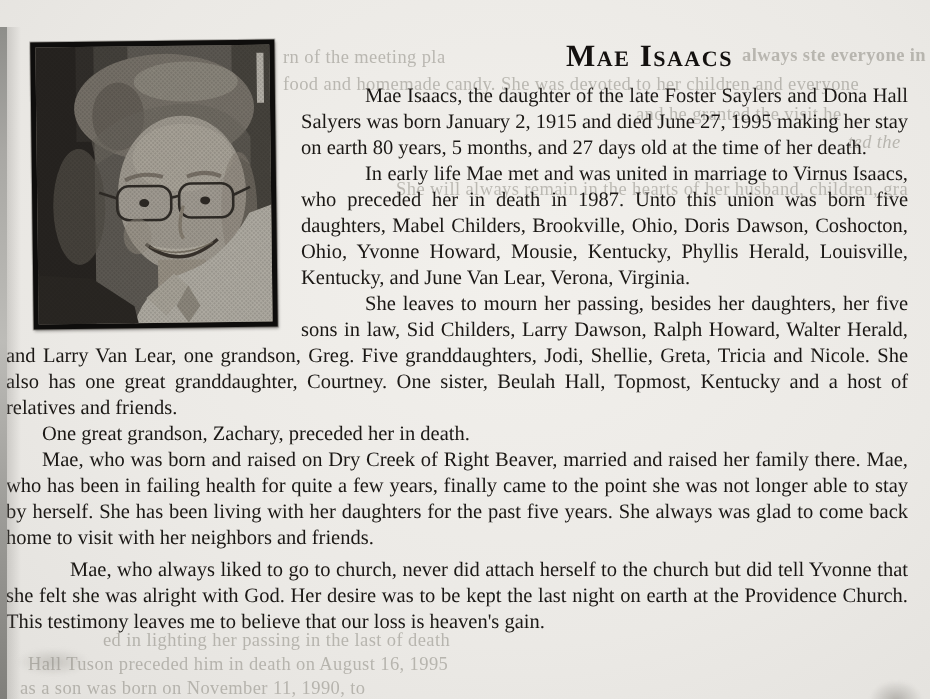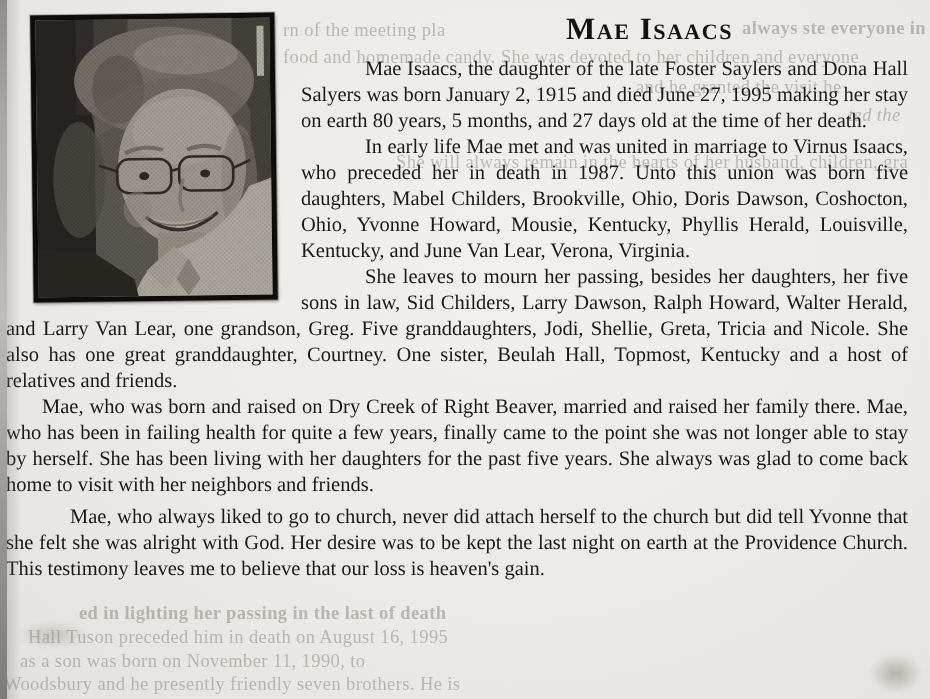--- a/index.html
+++ b/index.html
@@ -6,21 +6,21 @@
     margin: 0; padding: 0;
     width: 930px; height: 699px;
     overflow: hidden;
   }
   body {
     position: relative;
     font-family: "Liberation Serif", serif;
     background:
       radial-gradient(ellipse at 55% 38%, #f2f0ec 0%, #ebe9e5 62%, #e3e1dd 100%);
   }
-  .page { position: absolute; inset: 0; }
+  .page { position: absolute; inset: 0; margin-top: 27px; }
 
   
   .gutter {
     position: absolute; left: 0; top: 0; width: 7px; height: 699px;
     background: linear-gradient(180deg, #8e8e8a 0%, #a9a8a4 18%, #bdbcb8 45%, #9a9995 72%, #7c7b77 100%);
     z-index: 3;
   }
   .gutter-soft {
     position: absolute; left: 7px; top: 0; width: 14px; height: 699px;
     background: linear-gradient(90deg, rgba(120,118,114,0.25), rgba(120,118,114,0));
@@ -37,21 +37,21 @@
     letter-spacing: 0.4px;
     filter: blur(0.55px);
     z-index: 1;
   }
   .g0 { left: 283px; top: 19px;  width: 268px; }
   .g1 { left: 742px; top: 17px;  width: 186px; font-weight: bold; }
   .g2 { left: 283px; top: 46px;  width: 645px; }
   .g3 { left: 636px; top: 76px;  width: 292px; }
   .g4 { left: 848px; top: 104px; width: 76px; font-style: italic;  }
   .g5 { left: 368px; top: 151px; width: 540px; text-align: right; }
-  .g6 { left: 79px;  top: 602px; width: 462px; font-weight: bold; }
+  .g6 { left: 103px;  top: 602px; width: 462px; }
   .g7 { left: 28px;  top: 626px; width: 568px; }
   .g8 { left: 20px;  top: 650px; width: 562px; }
   .g9 { left: 4px;   top: 673px; width: 600px; }
 
   
   .smudge-br {
     position: absolute; left: 862px; top: 648px; width: 68px; height: 51px;
     background: radial-gradient(closest-side, rgba(128,125,119,0.5), rgba(128,125,119,0) 78%);
     filter: blur(1.5px); z-index: 1;
   }
@@ -198,18 +198,19 @@
         <rect x="0" y="0" width="234" height="277" fill="url(#ht)" opacity="0.26"></rect>
         <rect x="0" y="0" width="234" height="277" filter="url(#grain)" opacity="0.25"></rect>
       </svg>
     </figure>
 
     <h1 class="title">Mae Isaacs</h1>
 
     <p class="para indent-lg">Mae Isaacs, the daughter of the late Foster Saylers and Dona Hall Salyers was born January 2, 1915 and died June 27, 1995 making her stay on earth 80 years, 5 months, and 27 days old at the time of her death.</p>
     <p class="para indent-lg">In early life Mae met and was united in marriage to Virnus Isaacs, who preceded her in death in 1987. Unto this union was born five daughters, Mabel Childers, Brookville, Ohio, Doris Dawson, Coshocton, Ohio, Yvonne Howard, Mousie, Kentucky, Phyllis Herald, Louisville, Kentucky, and June Van Lear, Verona, Virginia.</p>
     <p class="para indent-lg">She leaves to mourn her passing, besides her daughters, her five sons in law, Sid Childers, Larry Dawson, Ralph Howard, Walter Herald, and Larry Van Lear, one grandson, Greg. Five granddaughters, Jodi, Shellie, Greta, Tricia and Nicole. She also has one great granddaughter, Courtney. One sister, Beulah Hall, Topmost, Kentucky and a host of relatives and friends.</p>
+    <p class="para indent-sm">One great grandson, Zachary, preceded her in death.</p>
     <p class="para indent-sm">Mae, who was born and raised on Dry Creek of Right Beaver, married and raised her family there. Mae, who has been in failing health for quite a few years, finally came to the point she was not longer able to stay by herself. She has been living with her daughters for the past five years. She always was glad to come back home to visit with her neighbors and friends.</p>
     <p class="para indent-lg last-para">Mae, who always liked to go to church, never did attach herself to the church but did tell Yvonne that she felt she was alright with God. Her desire was to be kept the last night on earth at the Providence Church. This testimony leaves me to believe that our loss is heaven's gain.</p>
 
 
   </article>
 </div>
 
 </body></html>

